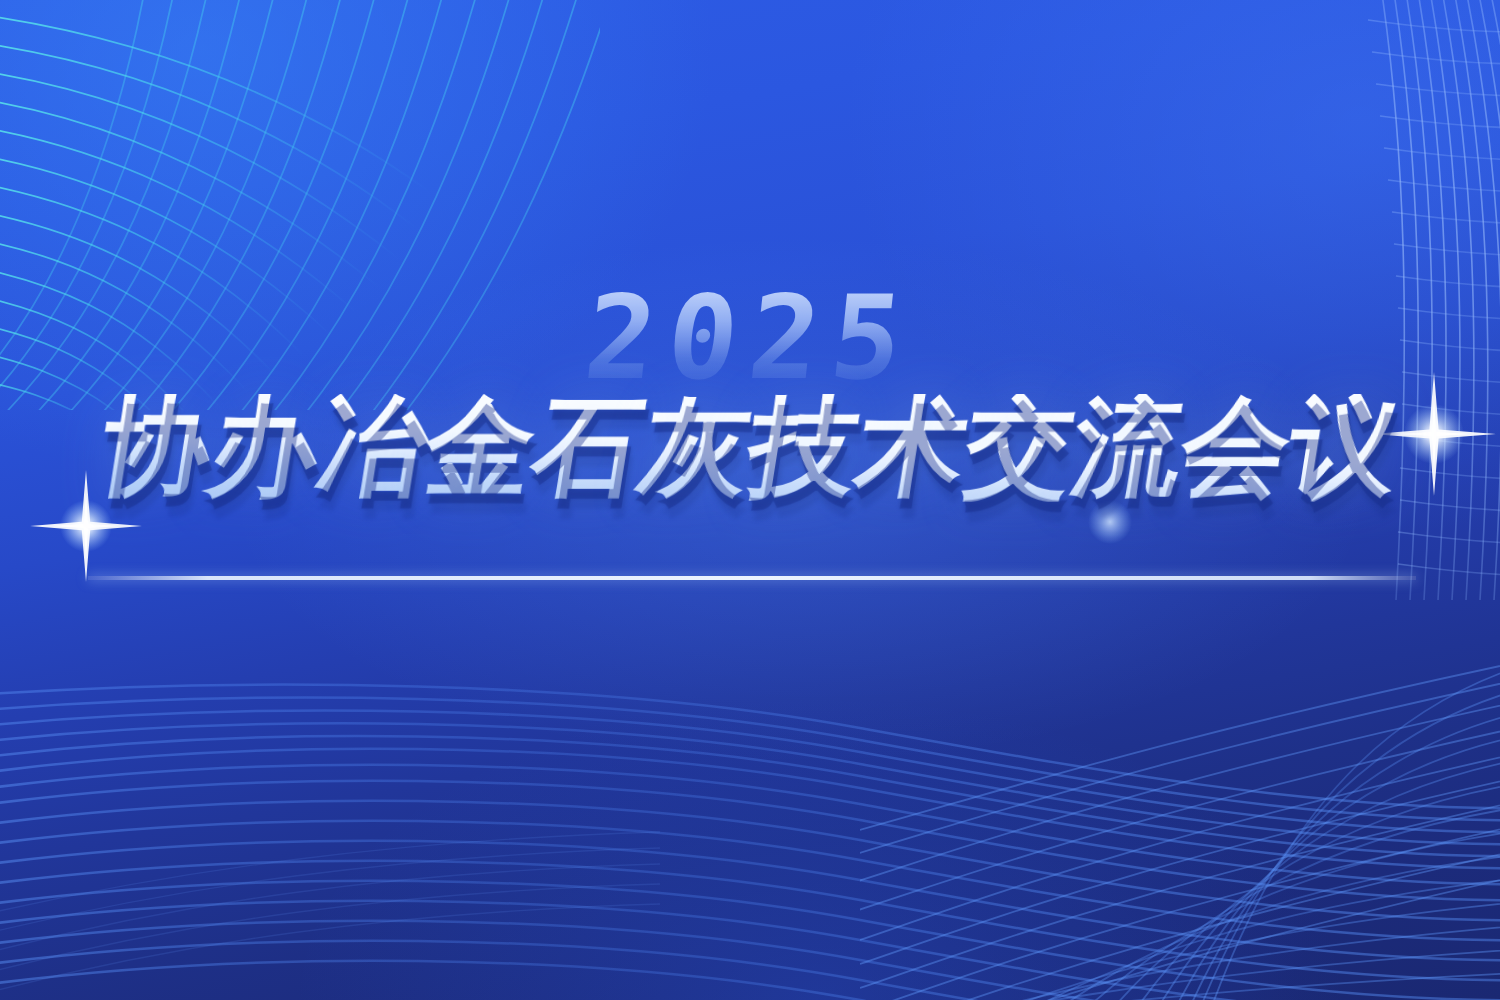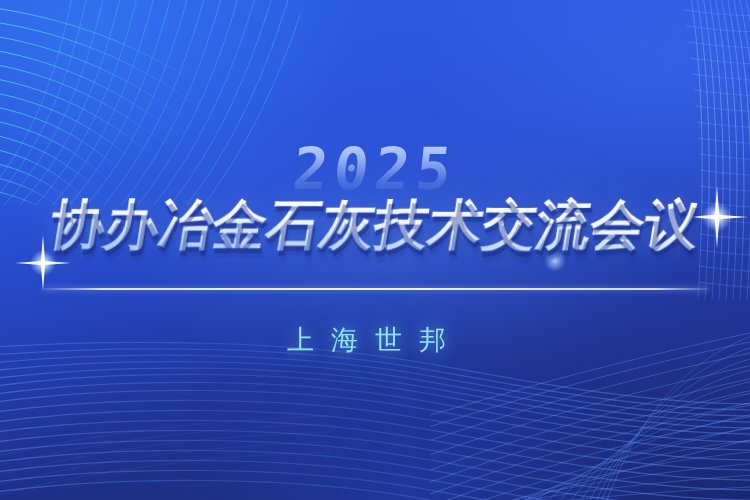--- a/index.html
+++ b/index.html
@@ -361,17 +361,14 @@
   <div class="title-block">
     <span class="year">2025</span>
   </div>
 
   <div class="main-title">
     <span class="txt">协办冶金石灰技术交流会议</span>
   </div>
 
   <div class="divider"></div>
 
-  <div class="subtitle">
-    <span class="txt">上海世邦</span>
-  </div>
 
 </div>
 
 </body></html>

